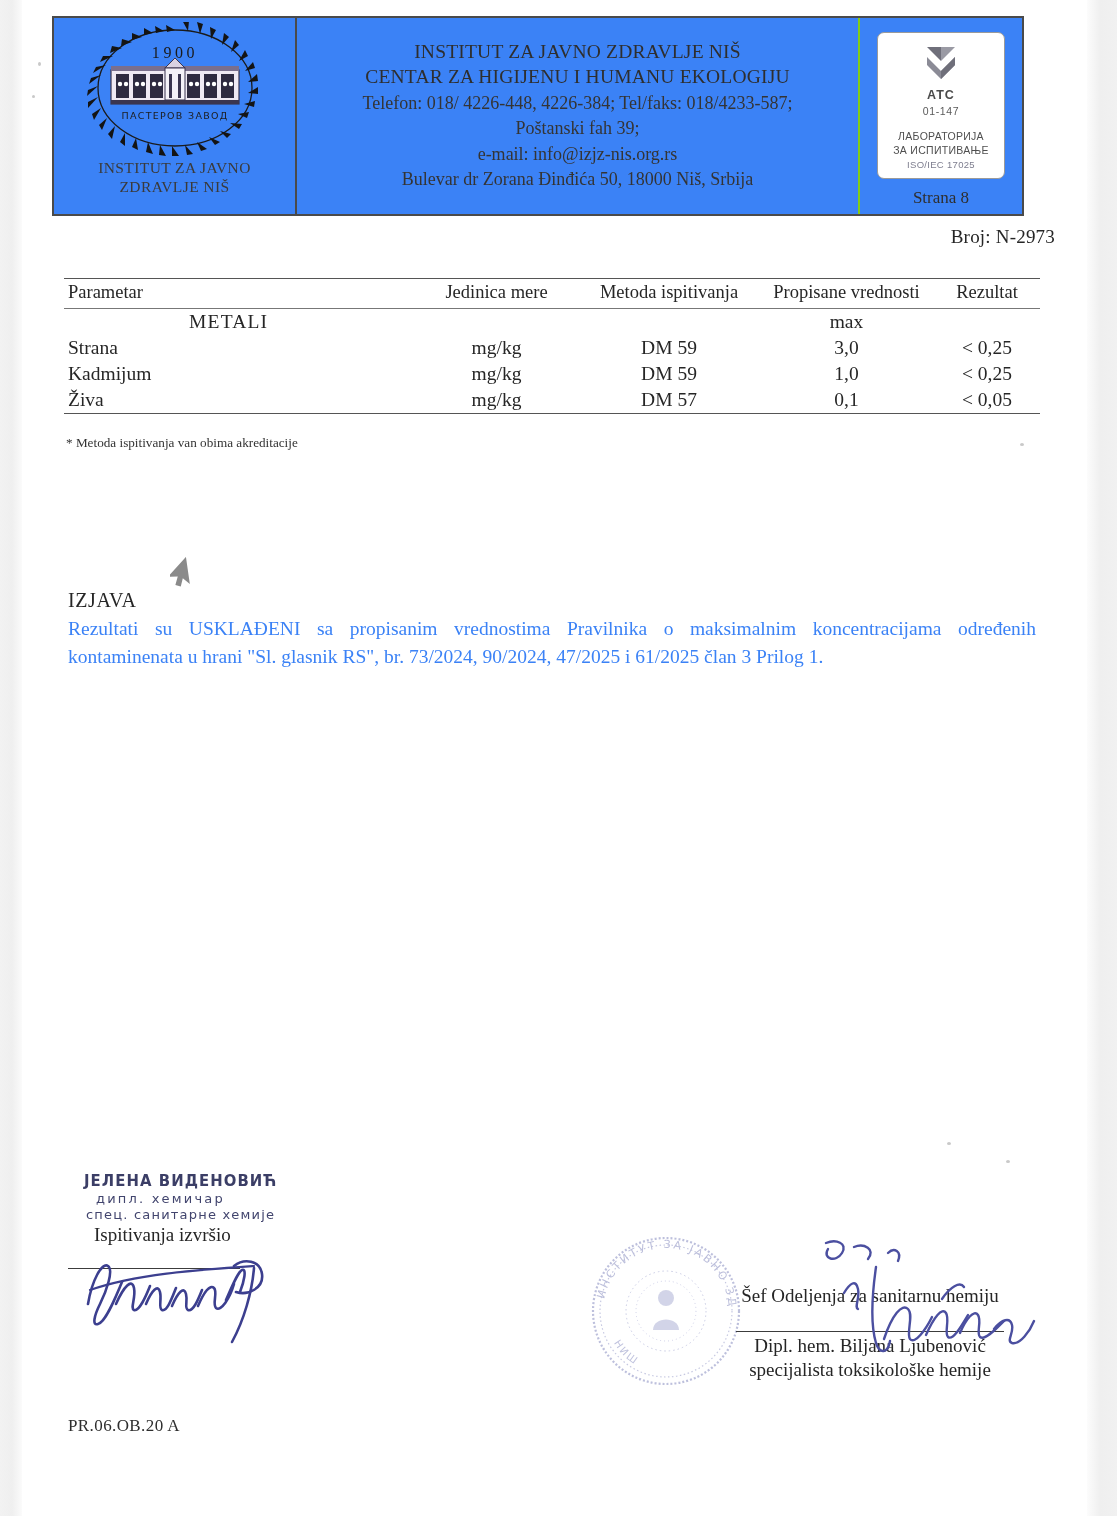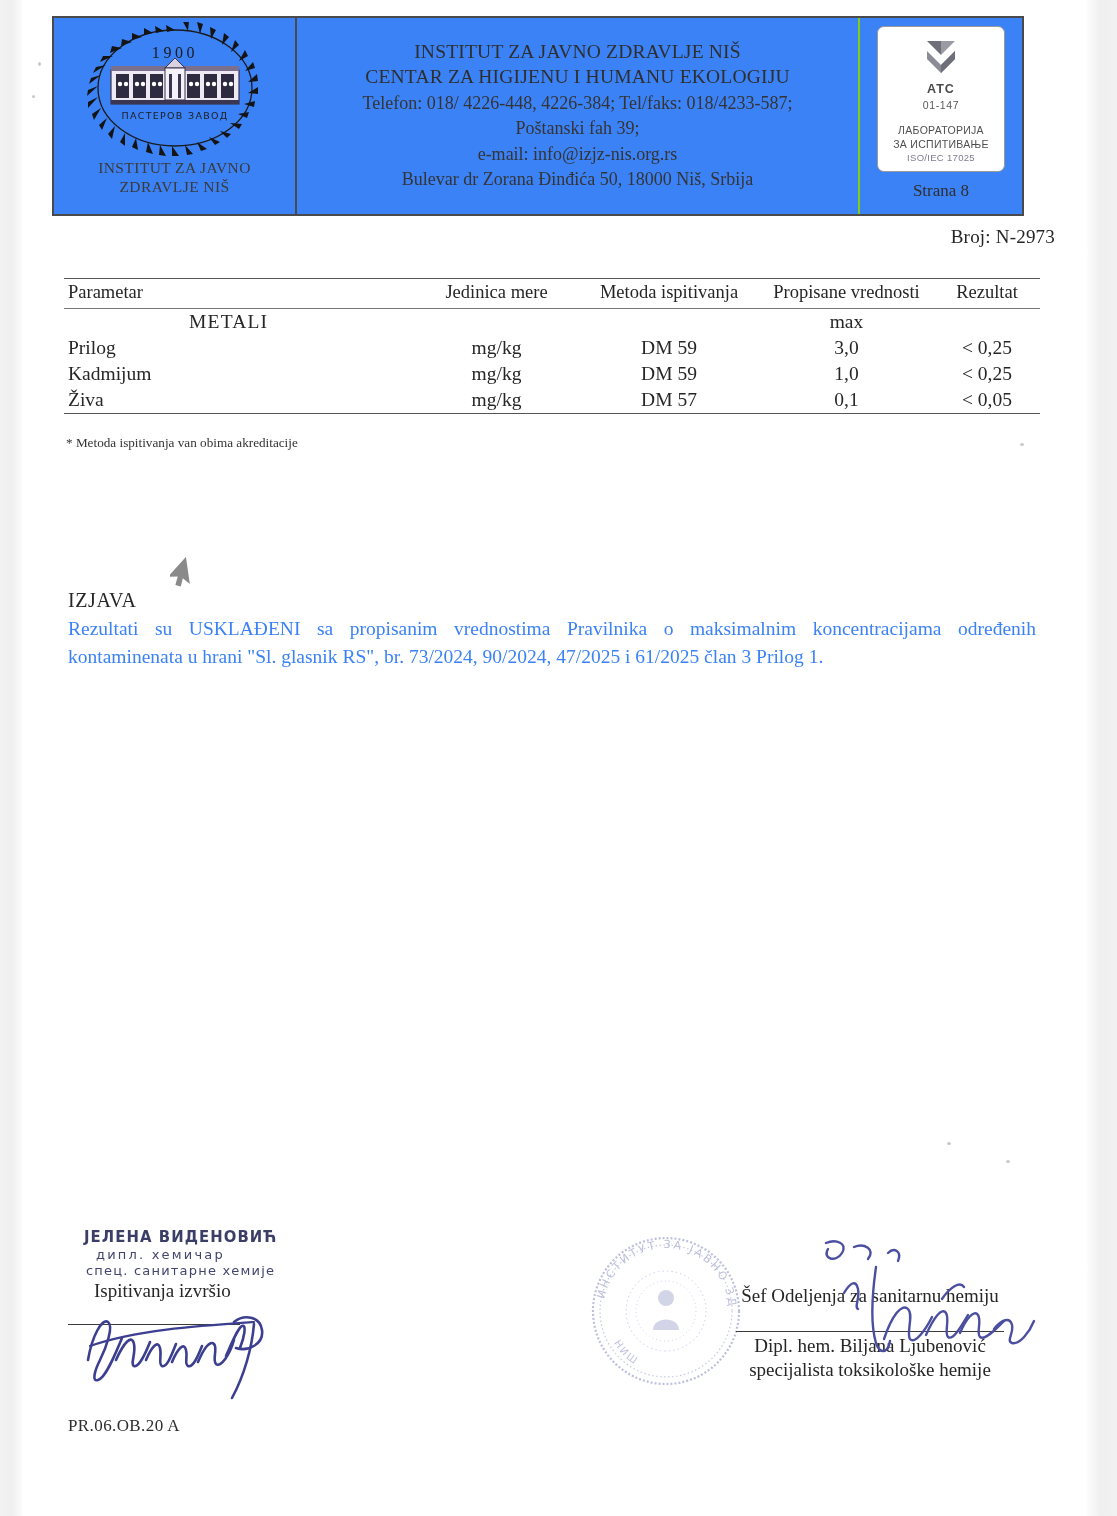--- a/index.html
+++ b/index.html
@@ -71,21 +71,21 @@
     flex-direction: column;
     align-items: center;
     justify-content: center;
     padding: 4px 8px;
   }
   .hdr-atc {
     width: 162px;
     display: flex;
     flex-direction: column;
     align-items: center;
-    justify-content: flex-start;
+    justify-content: center;
     padding-top: 8px;
   }
 
   
   .logo-wrap {
     width: 188px;
     height: 136px;
     position: relative;
   }
   .logo-svg { display: block; width: 188px; height: 136px; }
@@ -256,21 +256,21 @@
     line-height: 1.44;
     color: #3b82f6;
     text-align: justify;
     text-align-last: left;
   }
 
   
   .sig-left {
     position: absolute;
     left: 68px;
-    top: 1228px;
+    top: 1172px;
     width: 300px;
   }
   .stamp-name {
     font-family: "DejaVu Sans", sans-serif;
     font-weight: bold;
     font-size: 15.5px;
     letter-spacing: 1.1px;
     color: #3b3e66;
     white-space: nowrap;
     margin-left: 16px;
@@ -553,21 +553,21 @@
       </colgroup>
       <tbody>
         <tr class="group-row">
           <td class="c-param group-name">METALI</td>
           <td></td>
           <td></td>
           <td class="max-cell">max</td>
           <td></td>
         </tr>
         <tr>
-          <td class="c-param">Prilog</td>
+          <td class="c-param">Strana</td>
           <td>mg/kg</td>
           <td>DM 59</td>
           <td>3,0</td>
           <td>&lt; 0,25</td>
         </tr>
         <tr>
           <td class="c-param">Kadmijum</td>
           <td>mg/kg</td>
           <td>DM 59</td>
           <td>1,0</td>

